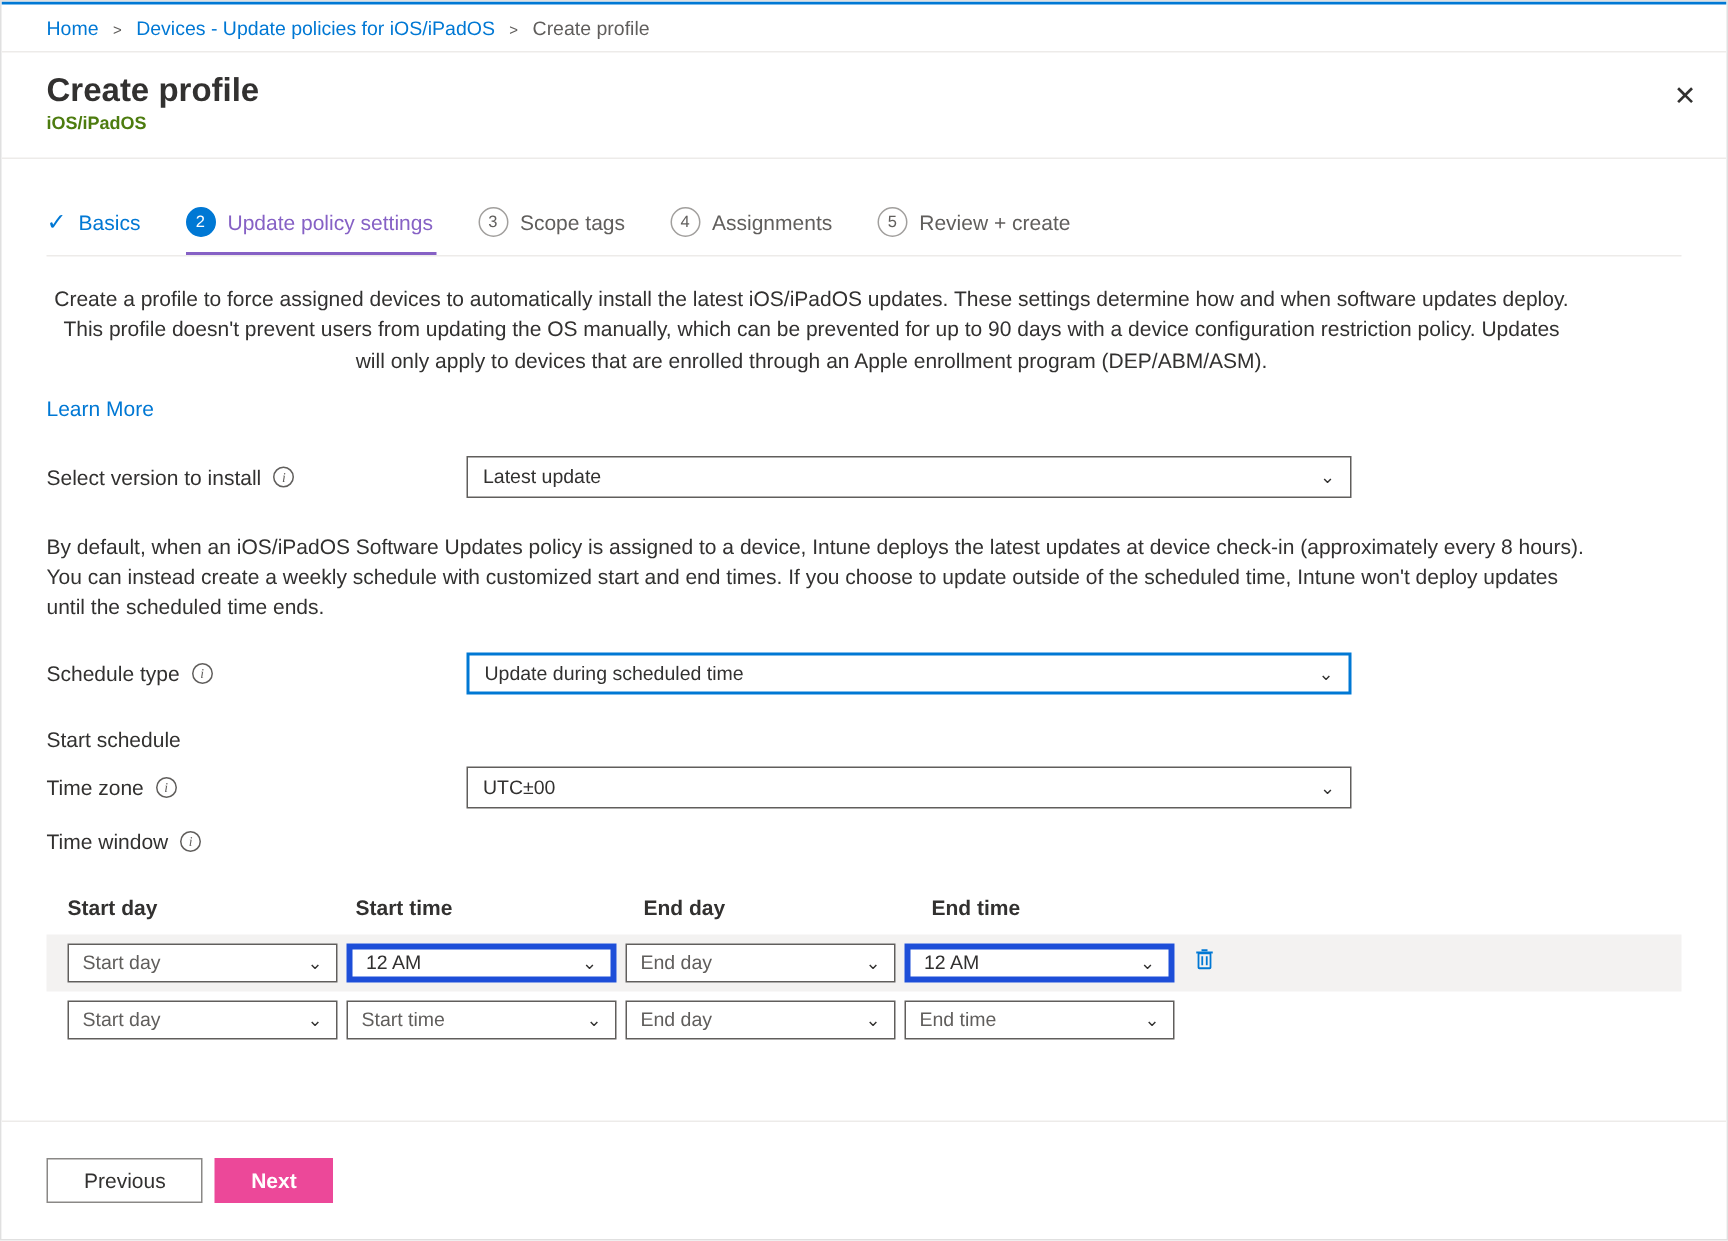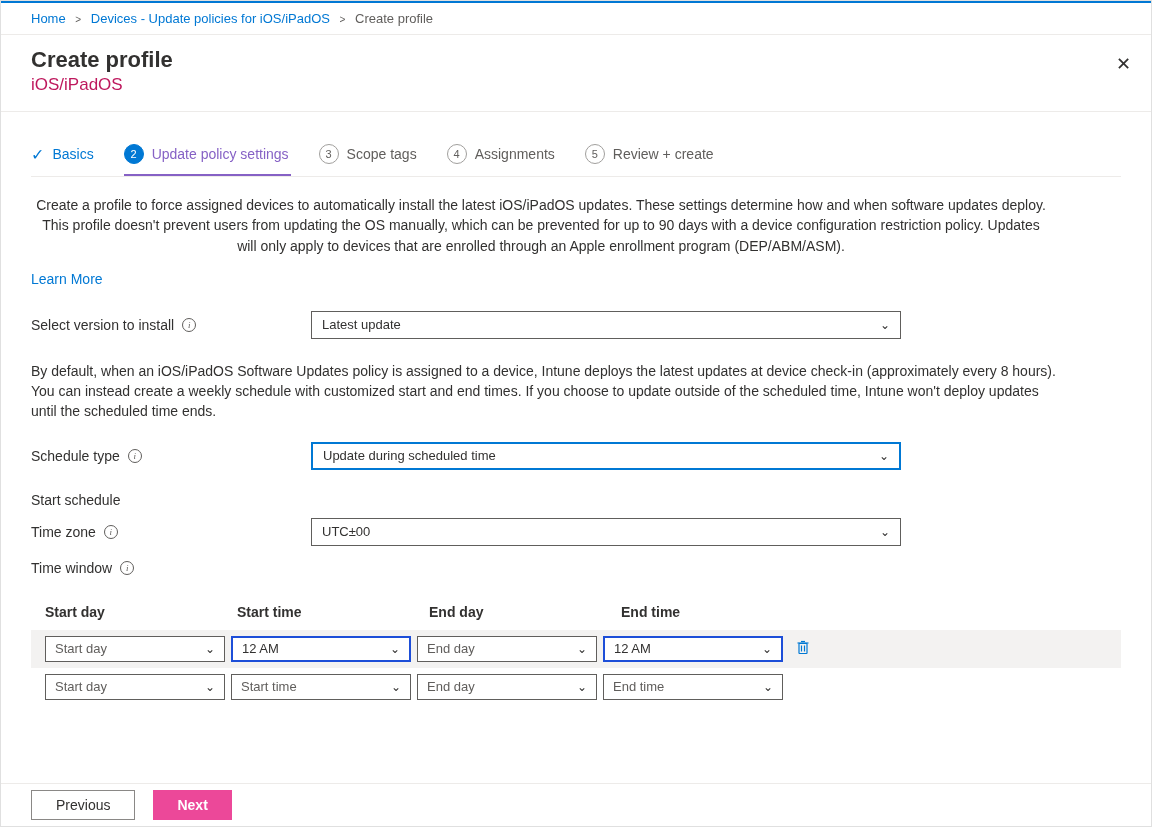--- a/index.html
+++ b/index.html
@@ -7,21 +7,21 @@
     
     .top-border { height: 2px; background: #0078d4; width: 100%; }
     
     .breadcrumbs { padding: 8px 30px; font-size: 13px; color: #323130; border-bottom: 1px solid #edebe9; }
     .breadcrumbs a { color: #0078d4; text-decoration: none; }
     .breadcrumbs .sep { color: #605e5c; margin: 0 6px; font-size: 10px; }
     .breadcrumbs .current { color: #605e5c; }
     
     .header { padding: 12px 30px 16px 30px; border-bottom: 1px solid #edebe9; position: relative; }
     .page-title { font-size: 22px; font-weight: 600; color: #323130; }
-    .page-subtitle { font-size: 17px; color: #be185d; margin-top: 2px; }
+    .page-subtitle { font-size: 12px; color: #4d7c0f; margin-top: 2px; font-weight: bold; }
     .close-icon { position: absolute; right: 20px; top: 18px; cursor: pointer; font-size: 18px; color: #323130; font-weight: 300; }
     
     .content { padding: 0 30px 20px 30px; }
     
     .tabs { display: flex; align-items: center; padding: 24px 0 0 0; border-bottom: 0; }
     .tab { display: flex; align-items: center; padding: 8px 12px 12px 0; margin-right: 18px; font-size: 14px; cursor: pointer; position: relative; }
     .tab-num { display: inline-flex; width: 20px; height: 20px; border-radius: 50%; border: 1px solid #a19f9d; align-items: center; justify-content: center; font-size: 11px; margin-right: 8px; color: #605e5c; }
     .tab-num-active { background: #0078d4; color: #fff; border-color: #0078d4; }
     .tab-check { color: #0078d4; margin-right: 8px; font-size: 16px; }
     .tab-label { color: #605e5c; }
@@ -44,26 +44,26 @@
     
     .section-label { font-size: 14px; color: #323130; margin-bottom: 10px; }
     .section-text { font-size: 14px; color: #323130; line-height: 1.45; max-width: 1030px; margin-bottom: 20px; }
     
     .table-area { margin-top: 18px; }
     .table-header { display: flex; padding: 10px 14px; font-size: 14px; font-weight: 600; color: #323130; }
     .col { width: 192px; }
     .table-row { display: flex; align-items: center; padding: 6px 14px; gap: 6px; }
     .table-row.hilite { background: #f3f2f1; }
     .cell-dd { width: 180px; height: 26px; border: 1px solid #605e5c; background: #fff; padding: 0 9px; font-size: 13px; color: #323130; display: flex; align-items: center; justify-content: space-between; cursor: pointer; }
-    .cell-dd.purple { border: 2px solid #1d4ed8; }
+    .cell-dd.purple { border: 4px solid #1d4ed8; }
     .cell-dd.placeholder { color: #605e5c; }
     .trash { margin-left: 6px; cursor: pointer; color: #0078d4; }
     .trash svg { width: 16px; height: 16px; }
     
-    .footer { position: absolute; bottom: 0; left: 0; right: 0; padding: 6px 30px; border-top: 1px solid #edebe9; display: flex; gap: 18px; background: #fff; }
+    .footer { position: absolute; bottom: 0; left: 0; right: 0; padding: 24px 30px; border-top: 1px solid #edebe9; display: flex; gap: 8px; background: #fff; }
     .btn { height: 30px; padding: 0 24px; font-size: 14px; cursor: pointer; border: none; }
     .btn-prev { background: #fff; border: 1px solid #8a8886; color: #323130; }
     .btn-next { background: #ec4899; color: #fff; font-weight: 600; }
   </style>
 </head>
 <body>
 
 <div class="top-border"></div>
 
 <div class="breadcrumbs">

